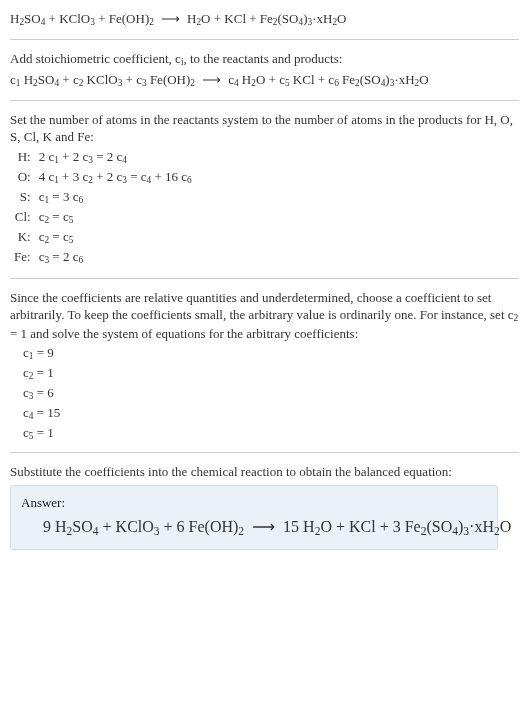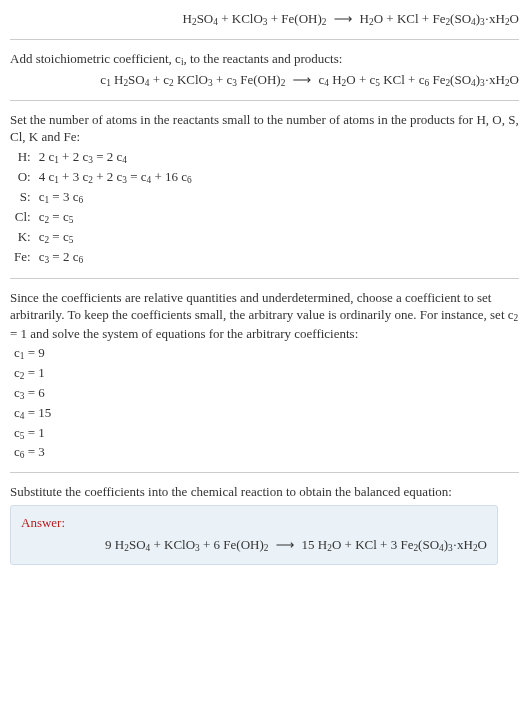--- a/index.html
+++ b/index.html
@@ -19,58 +19,57 @@
   hr.sep {
     border: none;
     border-top: 1px solid #ccc;
     margin: 10px 0 10px 0;
   }
   .eqn {
     font-family: Georgia, serif;
     font-size: 13px;
     white-space: nowrap;
     margin-top: 2px;
-    text-align: right;
   }
   .arrow {
     display: inline-block;
     padding: 0 4px;
   }
   sub { font-size: 0.72em; vertical-align: -0.25em; }
   .italic { }
   table.atom {
     border-collapse: collapse;
     margin-top: 2px;
   }
   table.atom td {
     padding: 0 4px 1px 4px;
     vertical-align: baseline;
   }
   table.atom td.el {
     text-align: right;
     white-space: nowrap;
   }
-  .coefs div { margin: 1px 4px; }
+  .coefs div { margin: 1px 13px; }
   .answer-box {
     background: #eaf2f8;
     border: 1px solid #d0dde8;
     border-radius: 3px;
     padding: 8px 10px 10px 10px;
     margin-top: 4px;
     width: 488px;
     box-sizing: border-box;
   }
   .answer-box .label {
     font-size: 13px;
-    color: #b91c1c;
+    color: #0f172a;
     margin-bottom: 4px;
   }
   .answer-box .final {
     padding-left: 22px;
-    font-size: 13px;
+    font-size: 16px;
     white-space: nowrap;
   }
 </style>
 </head>
 <body>
 
 <div class="section">
   <div class="eqn">
     <span>H<sub>2</sub>SO<sub>4</sub></span><span> + </span><span>KClO<sub>3</sub></span><span> + </span><span>Fe(OH)<sub>2</sub></span>
     <span class="arrow">⟶</span>
@@ -87,21 +86,21 @@
   <div class="eqn">
     <span class="italic">c<sub>1</sub></span> H<sub>2</sub>SO<sub>4</sub> + <span class="italic">c<sub>2</sub></span> KClO<sub>3</sub> + <span class="italic">c<sub>3</sub></span> Fe(OH)<sub>2</sub>
     <span class="arrow">⟶</span>
     <span class="italic">c<sub>4</sub></span> H<sub>2</sub>O + <span class="italic">c<sub>5</sub></span> KCl + <span class="italic">c<sub>6</sub></span> Fe<sub>2</sub>(SO<sub>4</sub>)<sub>3</sub>·xH<sub>2</sub>O
   </div>
 </div>
 
 <hr class="sep">
 
 <div class="section">
-  <div>Set the number of atoms in the reactants small to the number of atoms in the products for H, O, S, Cl, K and Fe:</div>
+  <div>Set the number of atoms in the reactants system to the number of atoms in the products for H, O, S, Cl, K and Fe:</div>
   <table class="atom">
     <tbody>
         <tr>
       <td class="el">H:</td>
       <td><span>2</span> <span class="italic">c<sub>1</sub></span><span> + 2</span> <span class="italic">c<sub>3</sub></span><span> = 2</span> <span class="italic">c<sub>4</sub></span></td>
     </tr>
     <tr>
       <td class="el">O:</td>
       <td><span>4</span> <span class="italic">c<sub>1</sub></span><span> + 3</span> <span class="italic">c<sub>2</sub></span><span> + 2</span> <span class="italic">c<sub>3</sub></span><span> = </span><span class="italic">c<sub>4</sub></span><span> + 16</span> <span class="italic">c<sub>6</sub></span></td>
     </tr>
@@ -130,21 +129,20 @@
 <div class="section">
   <div>
     <span>Since the coefficients are relative quantities and underdetermined, choose a coefficient to set arbitrarily. To keep the coefficients small, the arbitrary value is ordinarily one. For instance, set </span><span class="italic"><span>c</span><sub>2</sub></span><span> = 1</span><span> and solve the system of equations for the arbitrary coefficients:</span>
   </div>
   <div class="coefs">
     <div><span class="italic">c<sub>1</sub></span> = <span>9</span></div>
     <div><span class="italic">c<sub>2</sub></span> = <span>1</span></div>
     <div><span class="italic">c<sub>3</sub></span> = <span>6</span></div>
     <div><span class="italic">c<sub>4</sub></span> = <span>15</span></div>
     <div><span class="italic">c<sub>5</sub></span> = <span>1</span></div>
-    <div><span class="italic">c<sub>6</sub></span> = <span>3</span></div>
   </div>
 </div>
 
 <hr class="sep">
 
 <div class="section">
   <div>Substitute the coefficients into the chemical reaction to obtain the balanced equation:</div>
   <div class="answer-box">
     <div class="label">Answer:</div>
     <div class="final eqn">

